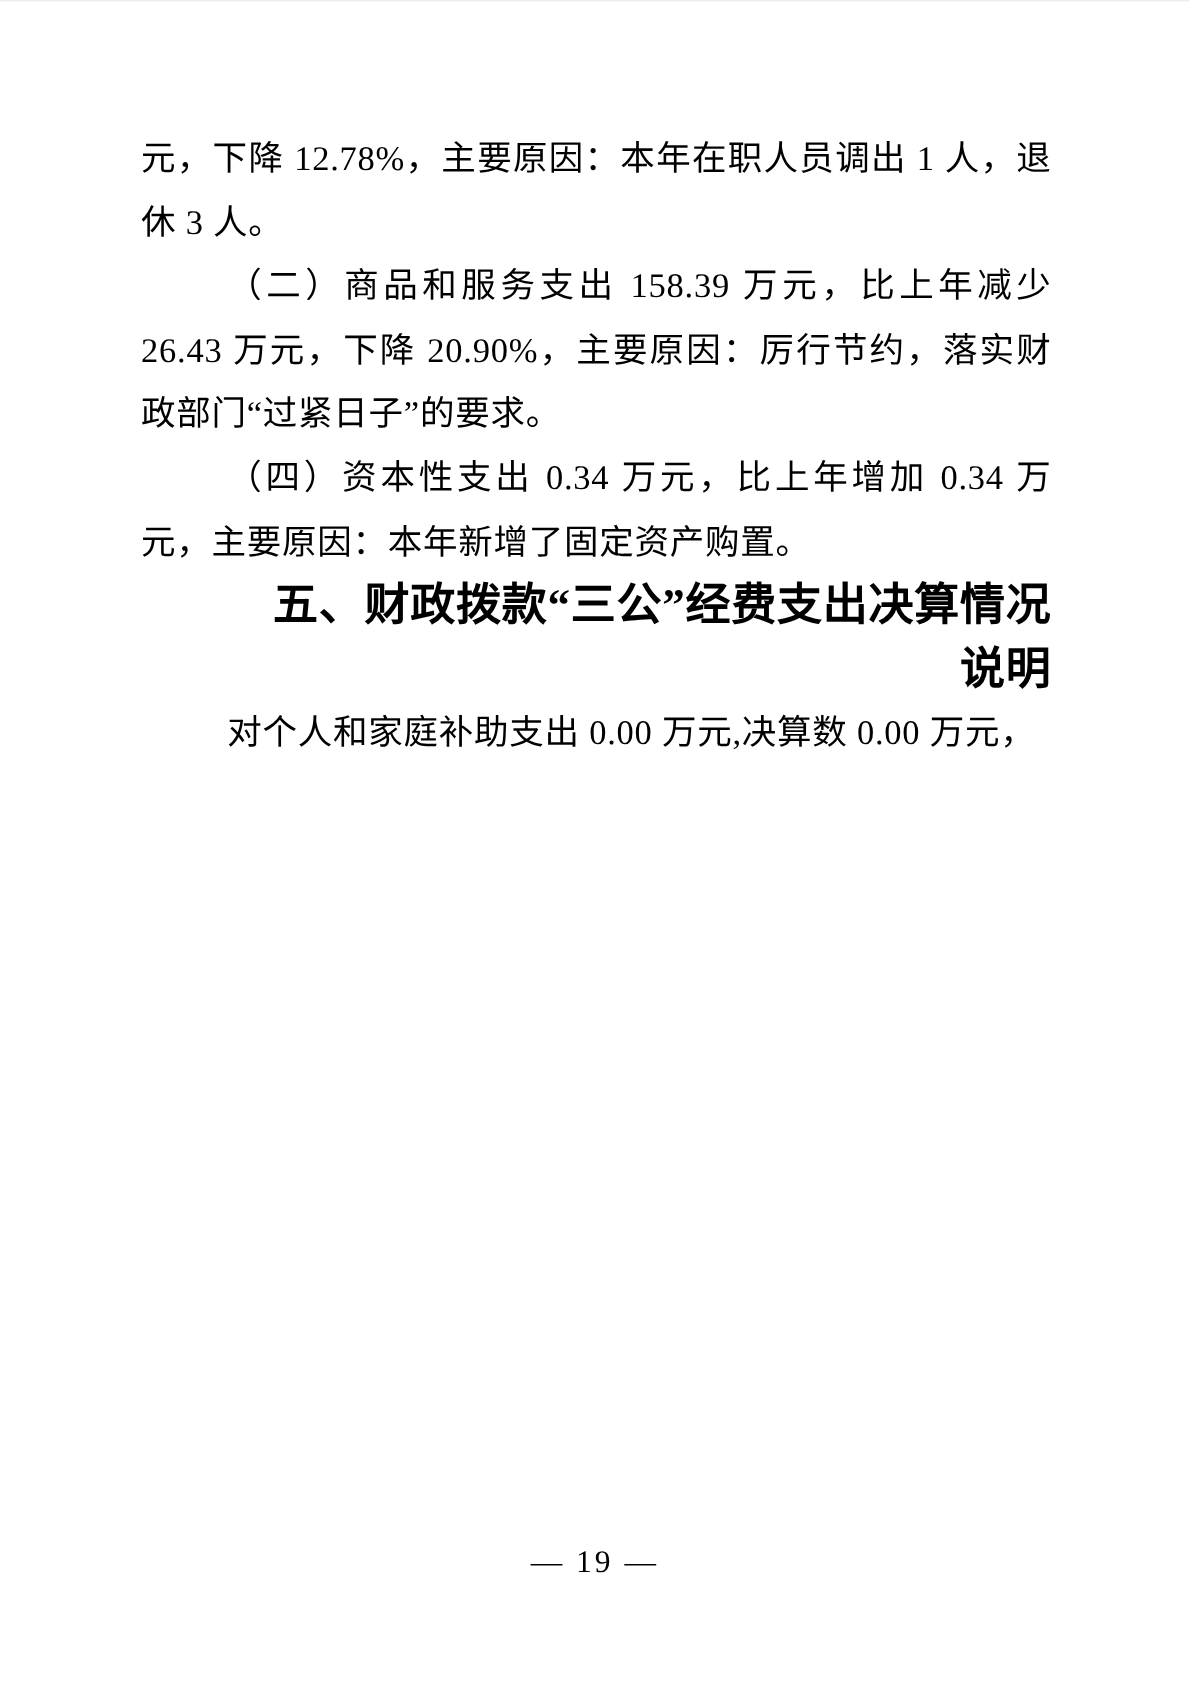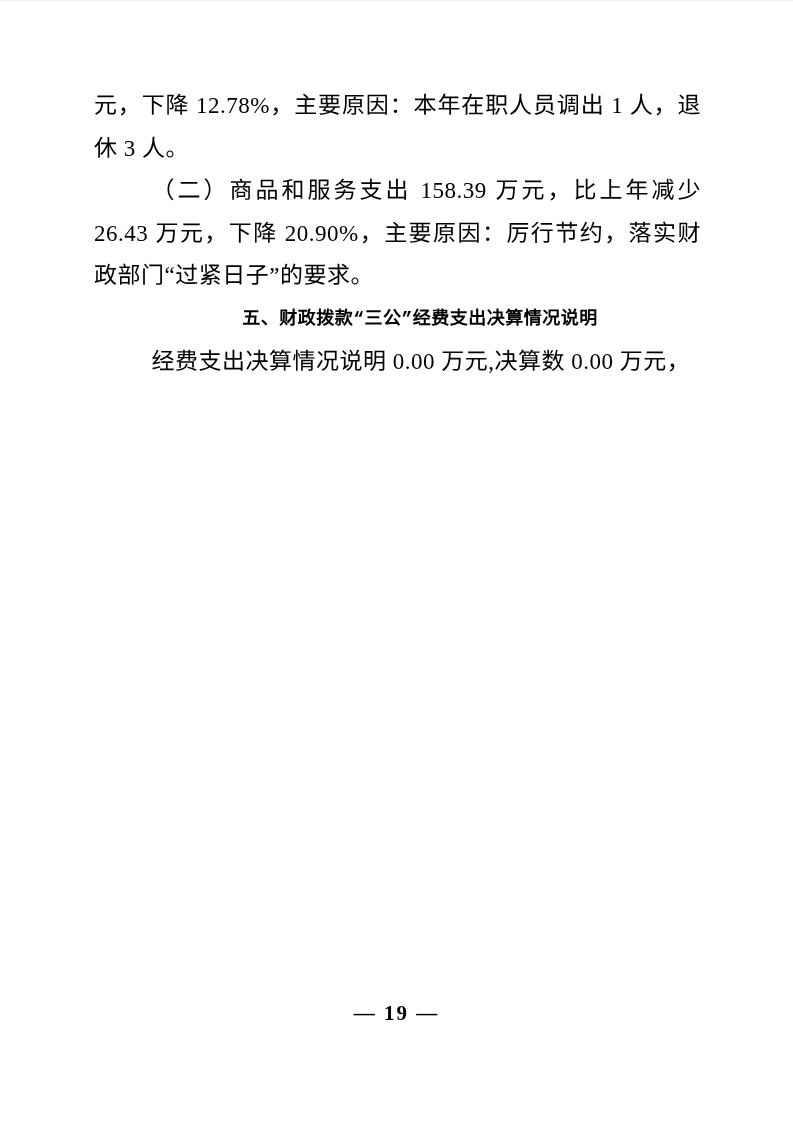--- a/index.html
+++ b/index.html
@@ -31,50 +31,50 @@
     text-align: justify;
     text-justify: inter-ideograph;
     font-weight: normal;
     letter-spacing: 0.5px;
   }
   .para.indent {
     text-indent: 2.5em;
   }
   .heading {
     margin: 0;
-    font-size: 18px;
+    font-size: 30px;
     line-height: 42.6px;
     text-indent: 2.5em;
-    font-family: Liberation Mono, monospace;
+    font-family: Liberation Serif, serif;
     font-weight: 700;
-    text-align: center;
+    text-align: right;
     letter-spacing: 0.5px;
   }
   .footer {
     position: absolute;
     left: 0;
     right: 0;
-    top: 1000px;
+    top: 1028px;
     text-align: center;
-    font-weight: bold;
   }
   .page-number {
     font-size: 21px;
     font-family: "Liberation Serif", "DejaVu Serif", serif;
     color: #000000;
     letter-spacing: 2px;
   }
 </style>
 </head>
 <body>
 
 <div class="page">
   <div class="content">
     <p class="para">元，下降 12.78%，主要原因：本年在职人员调出 1 人，退休 3 人。</p>
     <p class="para indent">（二）商品和服务支出 158.39 万元，比上年减少 26.43 万元，下降 20.90%，主要原因：厉行节约，落实财政部门“过紧日子”的要求。</p>
+    <p class="para indent">（四）资本性支出 0.34 万元，比上年增加 0.34 万元，主要原因：本年新增了固定资产购置。</p>
     <h2 class="heading">五、财政拨款“三公”经费支出决算情况说明</h2>
-    <p class="para indent">经费支出决算情况说明 0.00 万元,决算数 0.00 万元，</p>
+    <p class="para indent">对个人和家庭补助支出 0.00 万元,决算数 0.00 万元，</p>
   </div>
 
   <div class="footer">
     <span class="page-number">— 19 —</span>
   </div>
 </div>
 
 </body></html>

